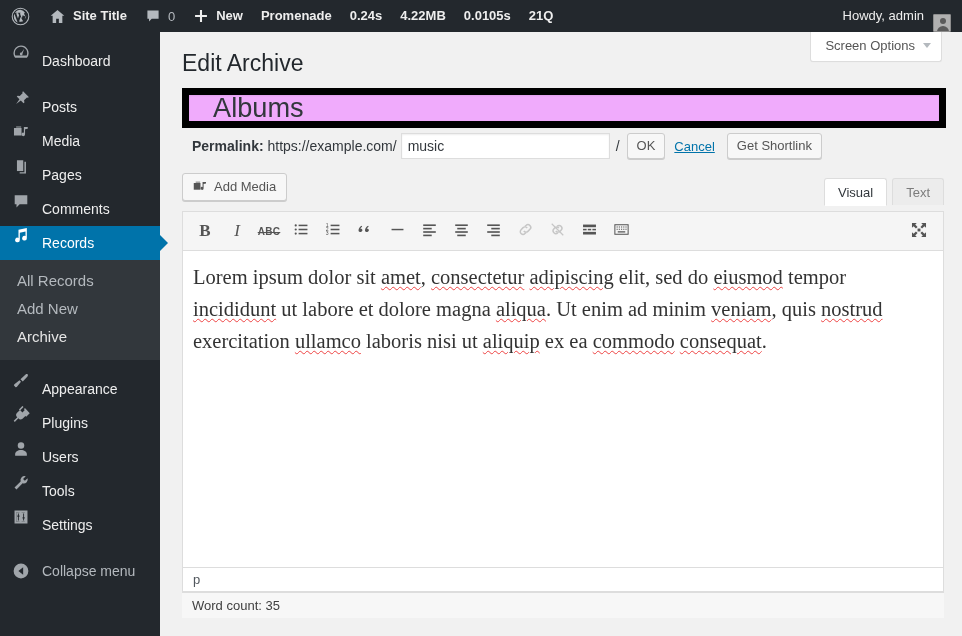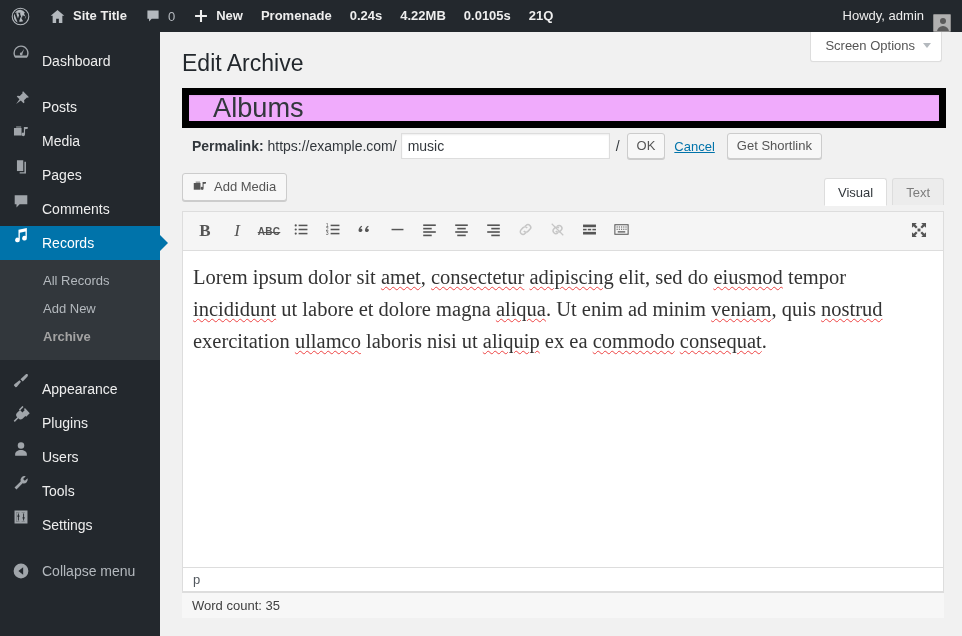--- a/index.html
+++ b/index.html
@@ -86,26 +86,26 @@
     border-width: 8px 0 8px 8px;
     border-color: transparent transparent transparent #0073aa;
   }
   .menu-sep { height: 12px; }
   .submenu {
     background: #32373c;
     padding: 7px 0 9px 0;
   }
   .submenu .sub-item {
     display: block;
-    padding: 5px 0 5px 43px;
-    font-size: 13px;
+    padding: 5px 0 5px 17px;
+    font-size: 15px;
     color: #b4b9be;
     line-height: 18px;
   }
-  .submenu .sub-item.current { color: #a3a3a3; font-weight: bold; }
+  .submenu .sub-item.current { color: #e5e5e5; font-weight: normal; }
   .collapse {
     display: flex; align-items: center; gap: 11px;
     height: 34px; padding-left: 11px;
     color: #b4b9be; font-size: 14px;
   }
   .collapse .micon { width: 20px; display: flex; justify-content: center; color: #a0a5aa; }
 
   
   #main {
     position: absolute; top: 32px; left: 160px;

